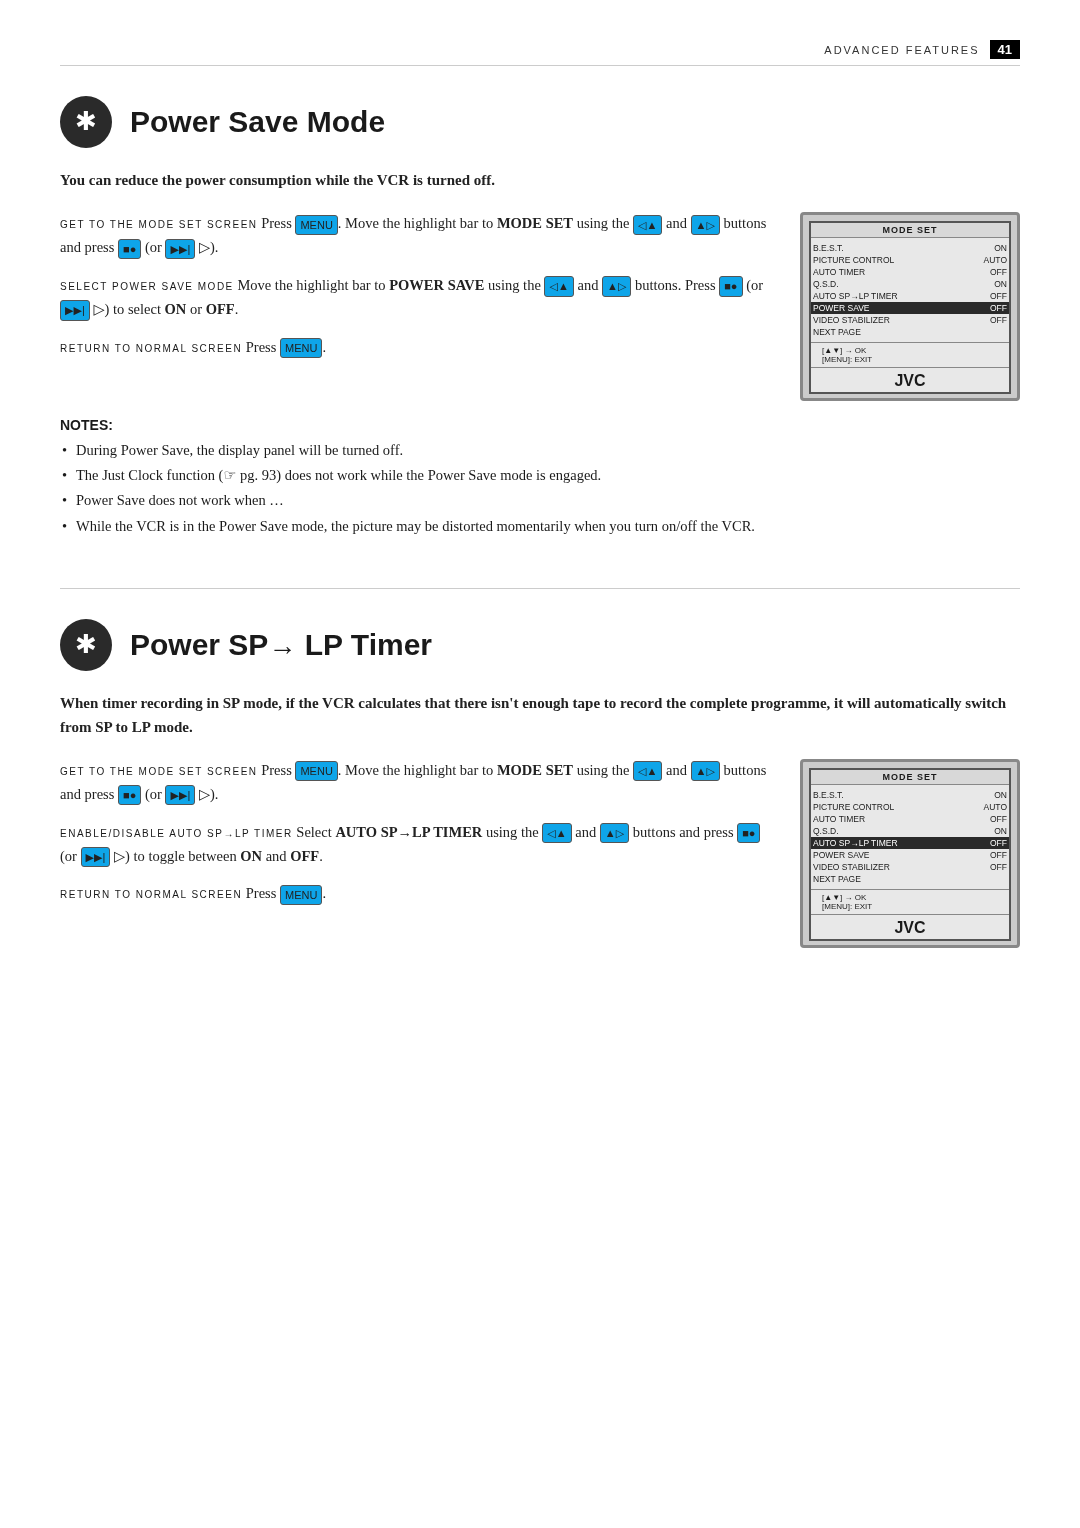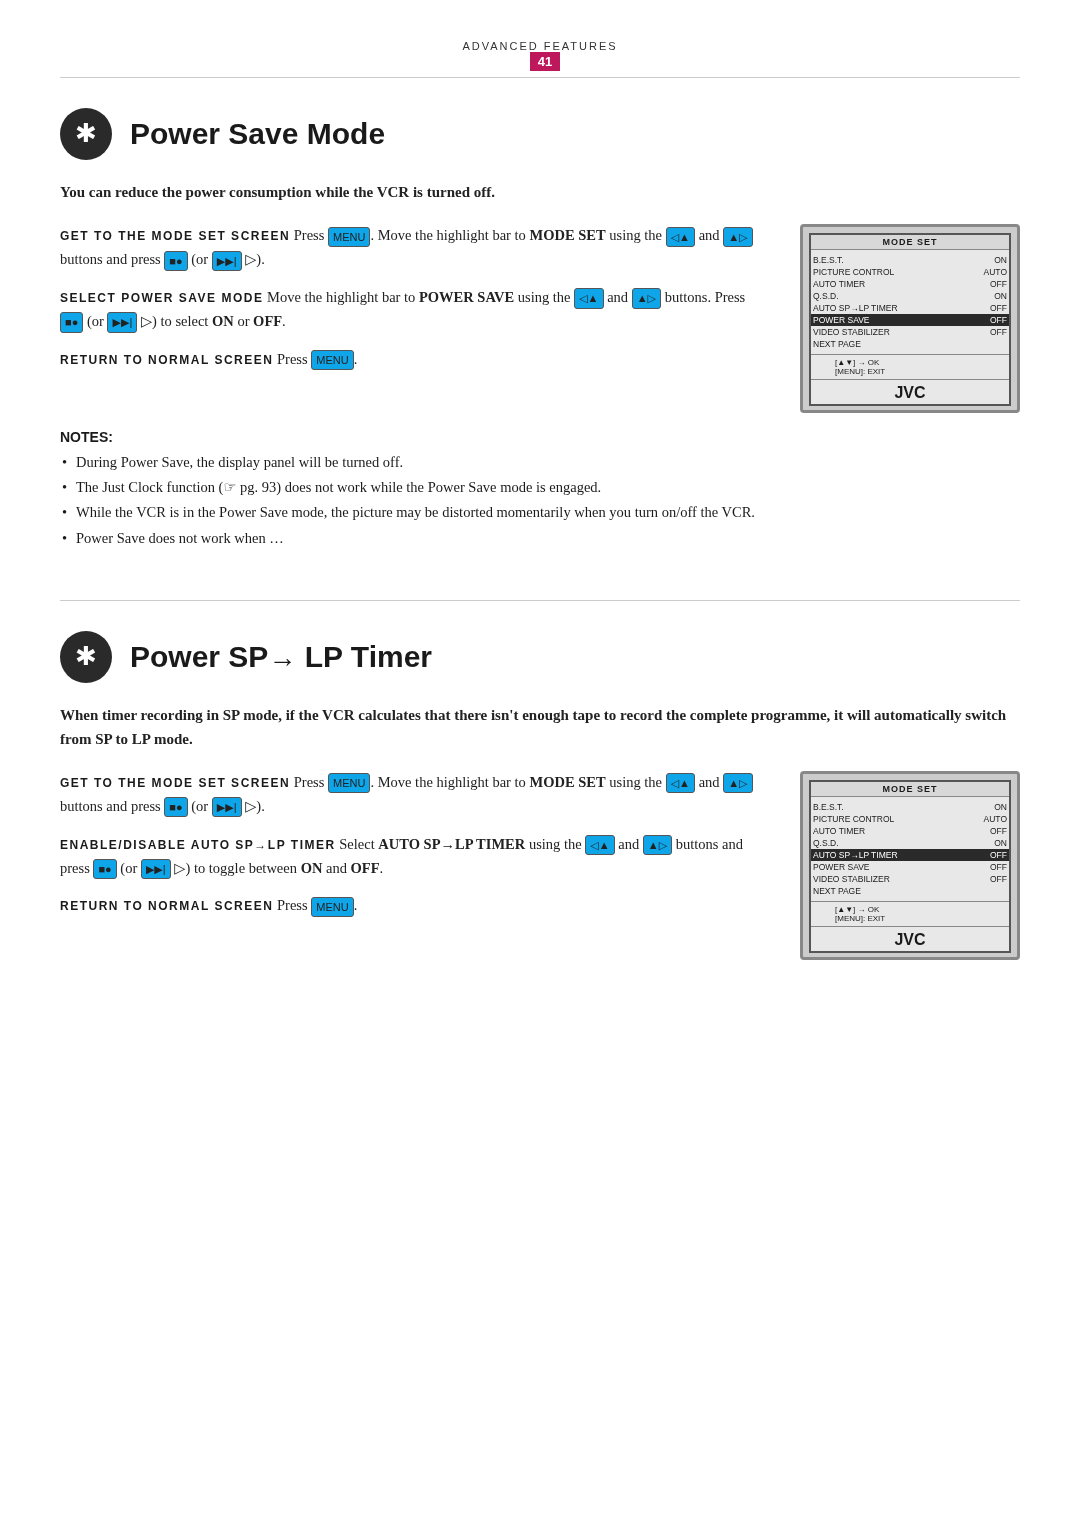--- a/index.html
+++ b/index.html
@@ -19,37 +19,36 @@
     }
 
     
     .page-header {
       display: flex;
       justify-content: flex-end;
       align-items: center;
       margin-bottom: 30px;
       border-bottom: 1px solid #ccc;
       padding-bottom: 6px;
-      flex-direction: column;
     }
 
     .header-text {
       font-family: Arial, sans-serif;
       font-size: 11px;
       letter-spacing: 2px;
       color: #333;
       text-transform: uppercase;
     }
 
     .page-number {
       font-family: Arial, sans-serif;
       font-size: 13px;
       font-weight: bold;
       margin-left: 10px;
-      background: #be185d;
+      background: #000000;
       color: #fff;
       padding: 2px 8px;
     }
 
     
     .section-header {
       display: flex;
       align-items: center;
       margin-bottom: 20px;
     }
@@ -109,23 +108,23 @@
     }
 
     .screen-col {
       width: 220px;
       flex-shrink: 0;
     }
 
     
     .step-label {
       font-family: Arial, sans-serif;
-      font-size: 12px;
+      font-size: 10px;
       letter-spacing: 1.5px;
-      font-weight: bold;
+      font-weight: normal;
       text-transform: uppercase;
       color: #1a1a1a;
       display: inline;
     }
 
     .step-text {
       font-size: 14.5px;
       line-height: 1.65;
       color: #222;
     }
@@ -181,21 +180,21 @@
 
     .mode-set-row.highlighted {
       background: #2a2a2a;
       color: #fff;
       padding: 1px 2px;
       margin: 0 -2px;
     }
 
     .mode-set-footer {
       border-top: 1px solid #888;
-      padding: 3px 24px;
+      padding: 3px 11px;
       font-size: 8px;
       font-family: Arial, sans-serif;
     }
 
     .mode-set-jvc {
       text-align: center;
       font-size: 16px;
       font-weight: bold;
       font-family: Arial, sans-serif;
       color: #1a1a1a;
@@ -347,22 +346,22 @@
           </div>
         </div>
       </div>
     </div>
 
     <div class="notes-section">
       <p class="notes-title">NOTES:</p>
       <ul class="notes-list">
         <li>During Power Save, the display panel will be turned off.</li>
         <li>The Just Clock function (☞ pg. 93) does not work while the Power Save mode is engaged.</li>
+        <li>Power Save does not work when …</li>
         <li>While the VCR is in the Power Save mode, the picture may be distorted momentarily when you turn on/off the VCR.</li>
-        <li>Power Save does not work when …</li>
       </ul>
     </div>
 
   </div>
 
   <hr class="section-divider">
 
   <div class="content-area">
 
     <div class="section-header">

